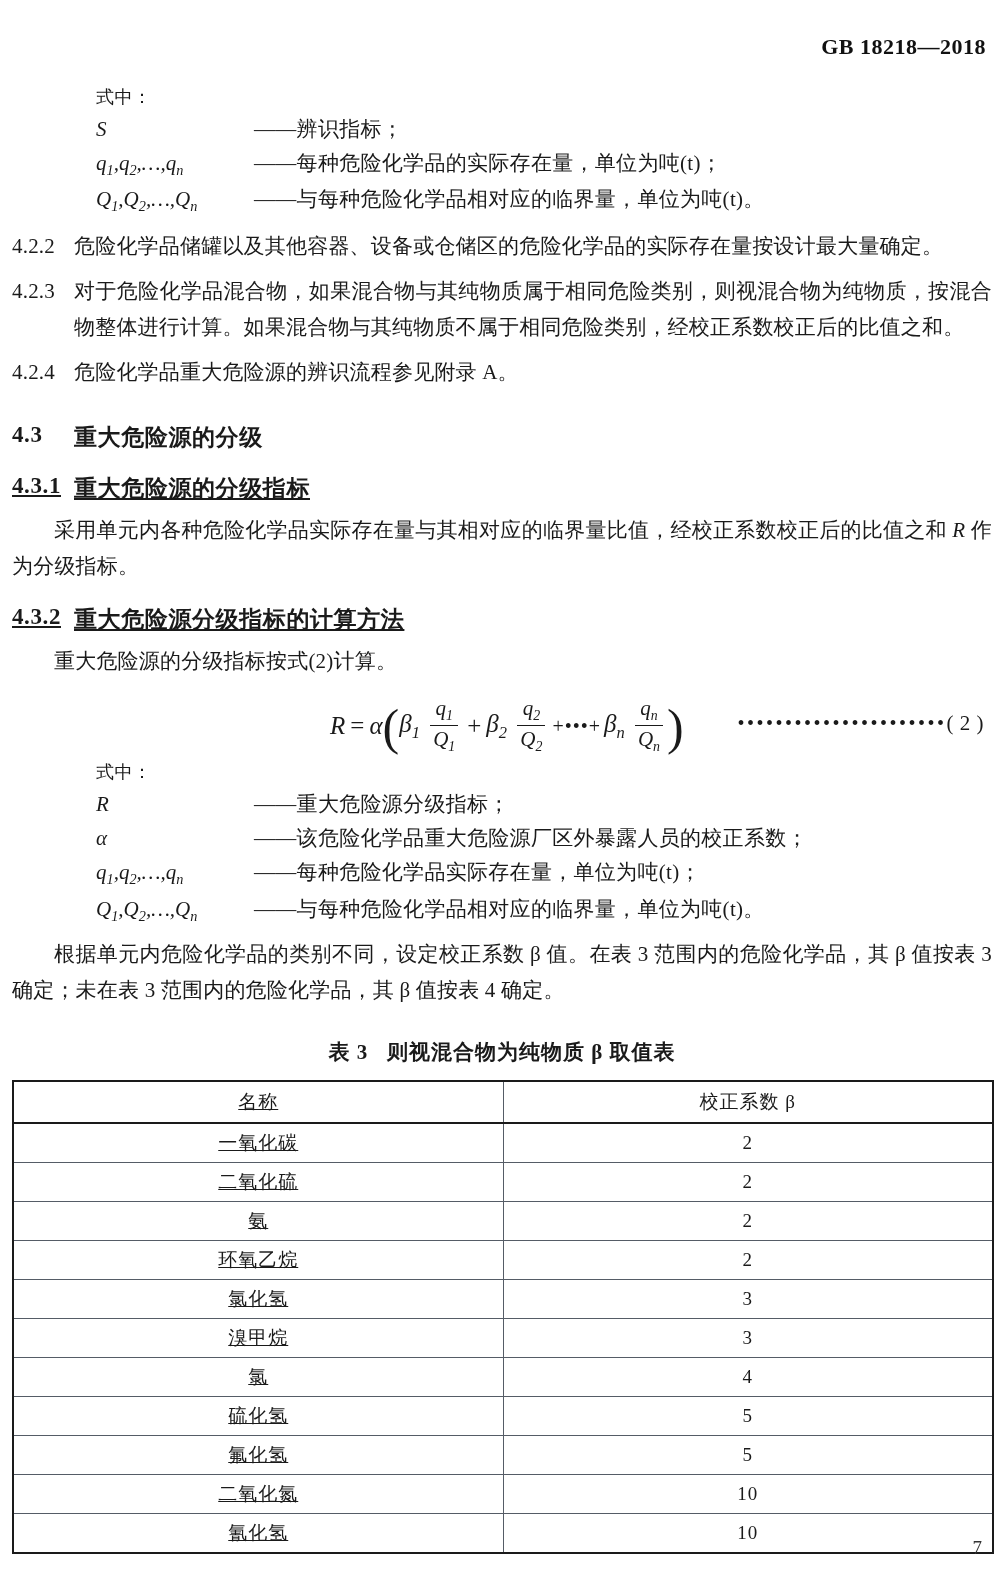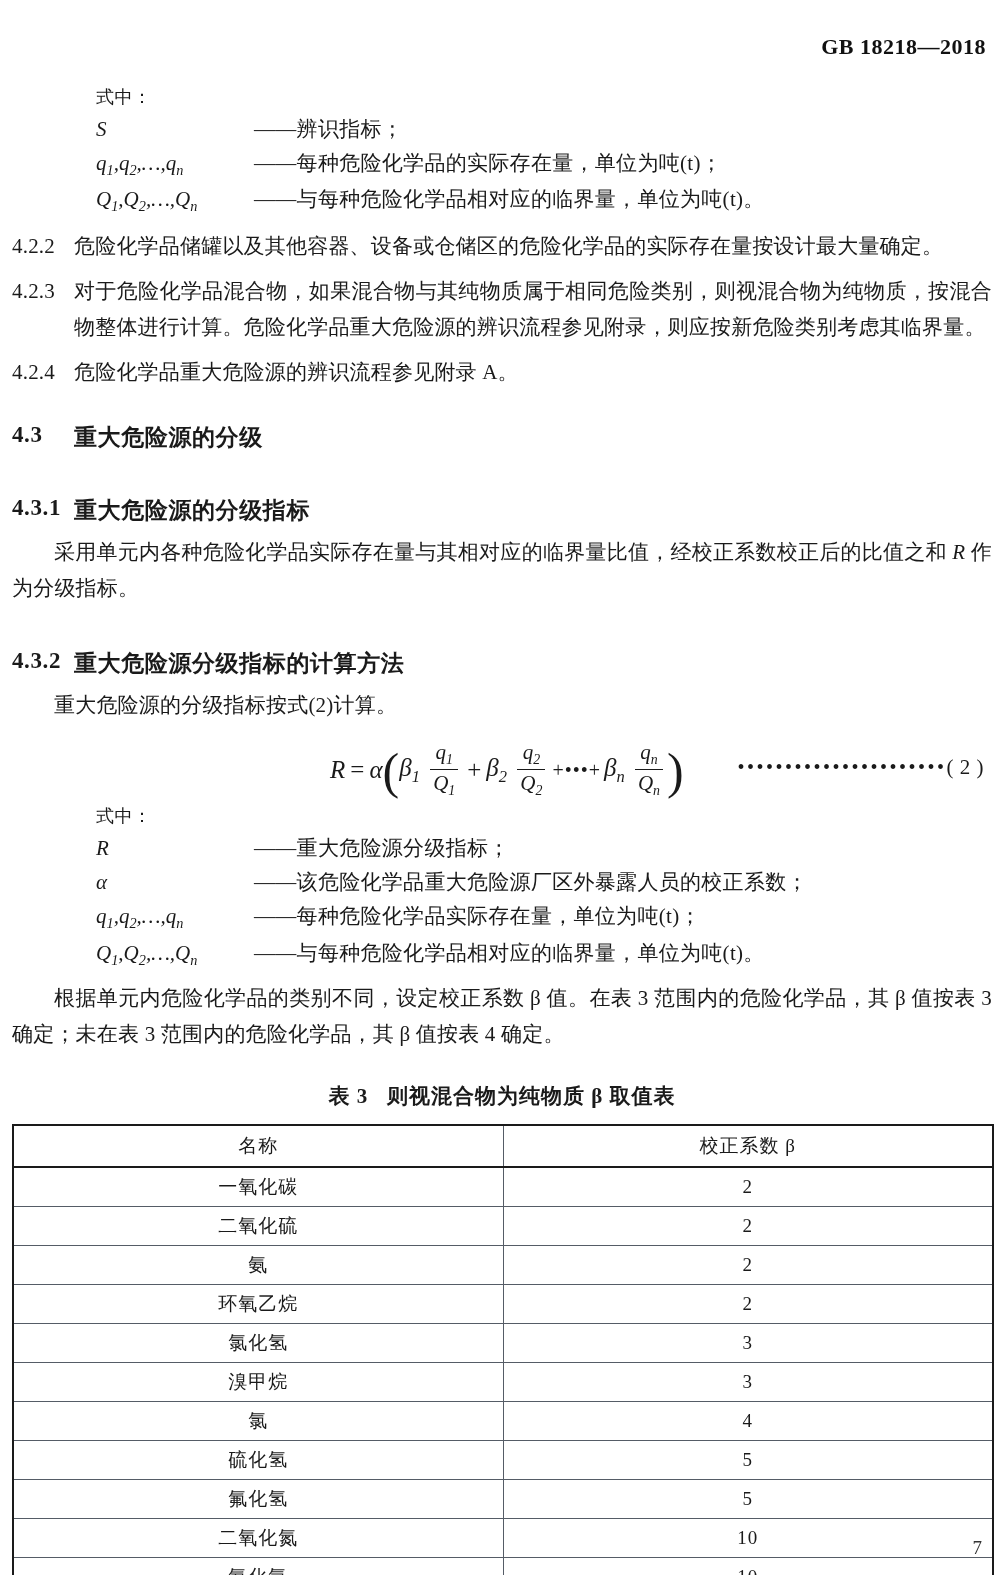--- a/index.html
+++ b/index.html
@@ -110,21 +110,21 @@
     letter-spacing: 0.6px;
     display: flex;
     align-items: flex-start;
   }
   .heading .h-num {
     flex: 0 0 auto;
     width: 62px;
     font-family: "Liberation Serif", "DejaVu Serif", serif;
   }
   .h3 { margin-top: 32px; margin-bottom: 8px; }
-  .h4 { margin-top: 42px; margin-bottom: 8px; }
+  .h4 { margin-top: 20px; margin-bottom: 8px; text-decoration: underline; }
 
   .para {
     font-size: 21px;
     line-height: 1.72;
     text-indent: 2em;
     text-align: justify;
     text-justify: inter-ideograph;
     letter-spacing: 0.2px;
     margin-top: 8px;
   }
@@ -214,21 +214,21 @@
     padding: 0;
   }
   table.beta-table tr.head td {
     border-top: 2.2px solid #1a1a1a;
     border-bottom: 2.2px solid #1a1a1a;
     height: 40px;
   }
   table.beta-table tr.last td {
     border-bottom: 2.2px solid #1a1a1a;
   }
-  table.beta-table td.c-left { border-left: 2.2px solid #1a1a1a; }
+  table.beta-table td.c-left { border-left: 2.2px solid #1a1a1a; text-decoration: underline; }
   table.beta-table td.c-right { border-right: 2.2px solid #1a1a1a; }
 
   
   .page-number {
     position: absolute;
     right: 18px;
     bottom: 16px;
     font-family: "Liberation Serif", "DejaVu Serif", serif;
     font-size: 19px;
     color: #333;
@@ -259,21 +259,21 @@
         <span class="defdesc">——与每种危险化学品相对应的临界量，单位为吨(t)。</span>
       </li>
     </ul>
 
     <div class="clause">
       <span class="clause-num">4.2.2</span>
       <span class="clause-body">危险化学品储罐以及其他容器、设备或仓储区的危险化学品的实际存在量按设计最大量确定。</span>
     </div>
     <div class="clause">
       <span class="clause-num">4.2.3</span>
-      <span class="clause-body">对于危险化学品混合物，如果混合物与其纯物质属于相同危险类别，则视混合物为纯物质，按混合物整体进行计算。危险化学品重大危险源的辨识流程参见附录，则应按新危险类别考虑其临界量。</span>
+      <span class="clause-body">对于危险化学品混合物，如果混合物与其纯物质属于相同危险类别，则视混合物为纯物质，按混合物整体进行计算。如果混合物与其纯物质不属于相同危险类别，经校正系数校正后的比值之和。</span>
     </div>
     <div class="clause">
       <span class="clause-num">4.2.4</span>
       <span class="clause-body">危险化学品重大危险源的辨识流程参见附录 A。</span>
     </div>
 
     <div class="heading h3">
       <span class="h-num">4.3</span>
       <span>重大危险源的分级</span>
     </div>

